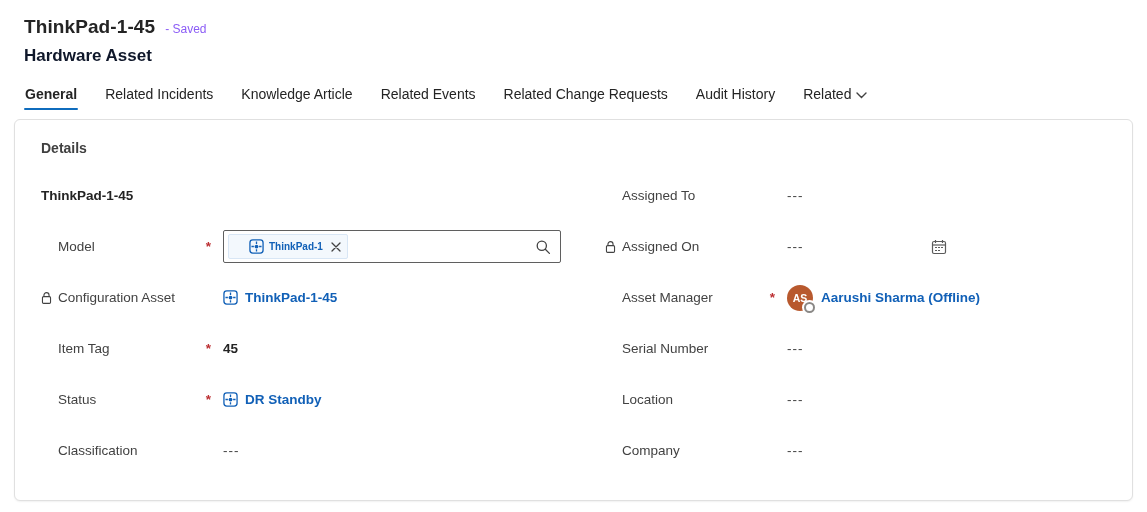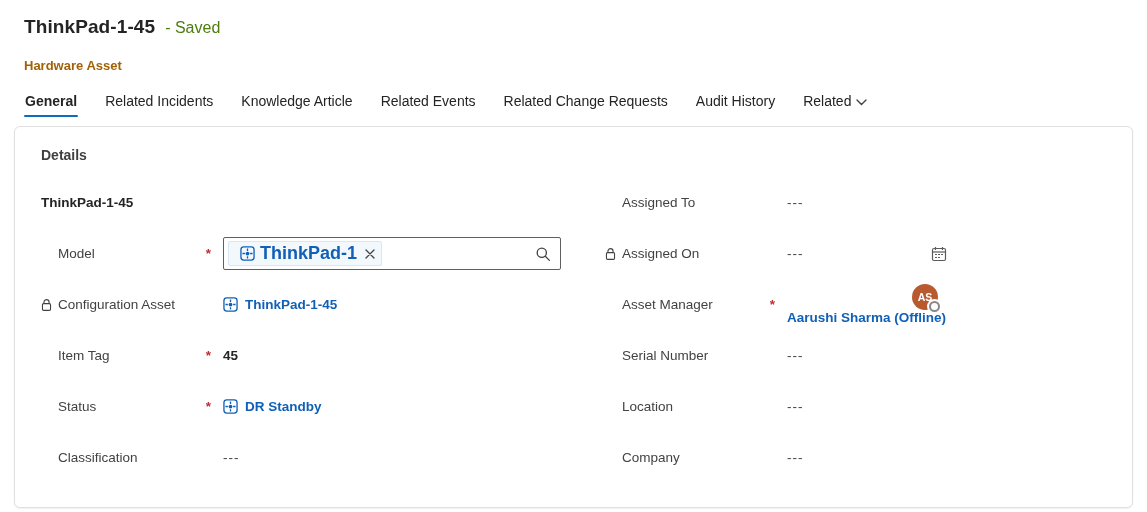--- a/index.html
+++ b/index.html
@@ -3,22 +3,22 @@
 <meta charset="utf-8">
 <style>
   * { margin: 0; padding: 0; box-sizing: border-box; }
   html, body { width: 1147px; height: 512px; background: #ffffff; overflow: hidden; }
   body { font-family: "Liberation Sans", "DejaVu Sans", sans-serif; color: #242424; }
 
   
   .header { padding: 16px 24px 0 24px; }
   .title-row { display: flex; align-items: baseline; gap: 10px; }
   .page-title { font-size: 19px; font-weight: 700; color: #242424; letter-spacing: .1px; }
-  .save-status { font-size: 16px; color: #4d7c0f; }
-  .subtitle { margin-top: 20px; font-size: 13px; font-weight: 700; color: #a16207; }
+  .save-status { font-size: 12px; color: #8b5cf6; }
+  .subtitle { margin-top: 8px; font-size: 17px; font-weight: 700; color: #0f172a; }
 
   
   .tabs { display: flex; align-items: flex-end; gap: 26px; padding: 0 24px; margin-top: 12px; }
   .tab { position: relative; font-size: 14px; color: #242424; padding: 8px 1px 11px 1px; cursor: pointer; white-space: nowrap; display: flex; align-items: center; gap: 5px; }
   .tab.active { font-weight: 700; }
   .tab.active::after { content: ""; position: absolute; left: 0; right: 0; bottom: 3px; height: 2.5px; background: #0f6cbd; border-radius: 2px; }
   .chevron-icon { display: inline-flex; margin-top: 2px; }
 
   
   .card { margin: 6px 14px 12px 14px; background: #fff; border: 1px solid #e0e0e0; border-radius: 6px; box-shadow: 0 1px 2px rgba(0,0,0,.06); padding: 20px 26px 24px 26px; min-height: 368px; }
@@ -33,31 +33,31 @@
   .req { margin-left: auto; margin-right: 12px; color: #bc2f32; font-size: 13.5px; font-weight: 600; }
   .value-cell { display: flex; align-items: center; font-size: 13.5px; color: #242424; }
   .value-text { font-weight: 700; }
   .empty-text { font-weight: 400; color: #424242; letter-spacing: 1px; }
 
   a.link { color: #1160b7; text-decoration: none; font-weight: 700; cursor: pointer; }
   .entity-icon { display: inline-flex; margin-right: 7px; flex-shrink: 0; }
 
   
   .lookup-box { width: 338px; height: 33px; border: 1px solid #5f5f5f; border-radius: 2px; display: flex; align-items: center; padding: 0 9px 0 4px; background: #fff; }
-  .pill { display: inline-flex; align-items: center; height: 25px; padding: 0 6px 0 11px; background: #f3f8fd; border: 1px solid #d8e6f5; border-radius: 2px; color: #1160b7; font-size: 18px; font-weight: 600; cursor: pointer; }
+  .pill { display: inline-flex; align-items: center; height: 25px; padding: 0 6px 0 20px; background: #f3f8fd; border: 1px solid #d8e6f5; border-radius: 2px; color: #1160b7; font-size: 10px; font-weight: 600; cursor: pointer; }
   .pill .entity-icon { margin-right: 5px; }
   .dismiss { display: inline-flex; margin-left: 8px; cursor: pointer; }
   .search { margin-left: auto; display: inline-flex; cursor: pointer; }
 
   
   .date-value { width: 160px; display: flex; align-items: center; justify-content: space-between; }
   .calendar { display: inline-flex; cursor: pointer; }
 
   
-  .person { display: flex; align-items: flex-end; flex-direction: column; }
+  .person { display: flex; align-items: center; }
   .avatar { position: relative; width: 26px; height: 26px; border-radius: 50%; background: #b8592e; color: #fff; font-size: 10.5px; font-weight: 700; display: flex; align-items: center; justify-content: center; margin-right: 8px; flex-shrink: 0; }
   .presence { position: absolute; right: -2px; bottom: -2px; width: 11px; height: 11px; border-radius: 50%; background: #fff; border: 2.5px solid #8a8886; box-shadow: 0 0 0 2px #fff; }
 </style>
 </head>
 <body>
 
 <div class="header">
   <div class="title-row">
     <span class="page-title">ThinkPad-1-45</span>
     <span class="save-status">- Saved</span>

